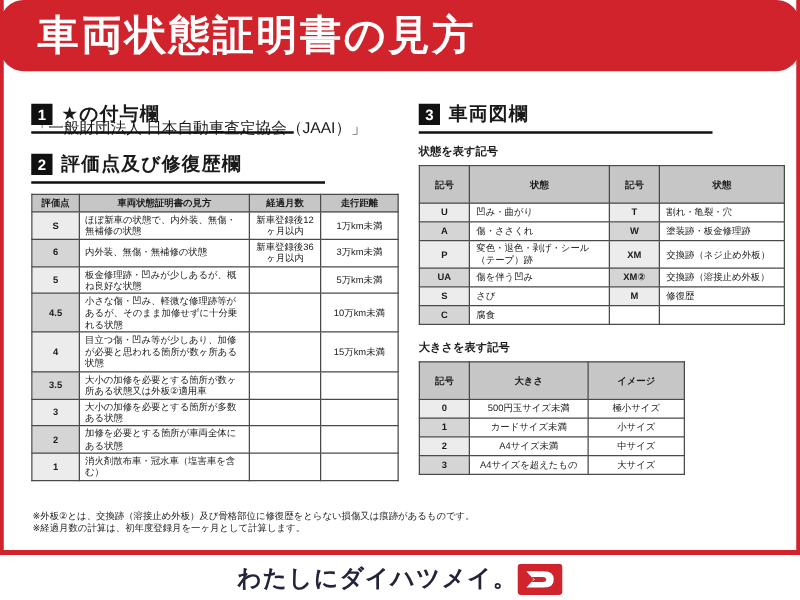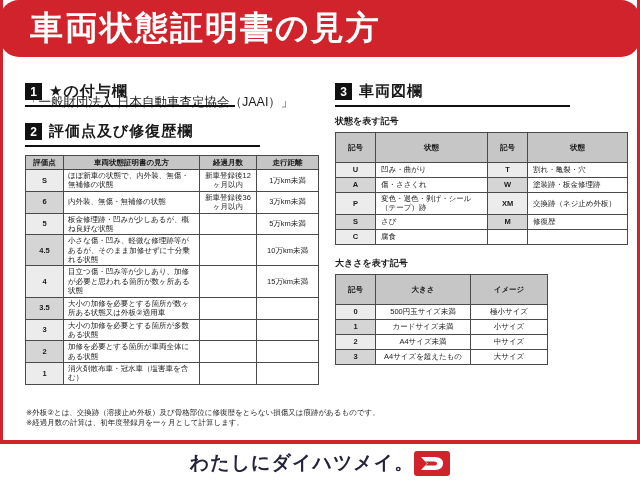--- a/index.html
+++ b/index.html
@@ -204,20 +204,26 @@
         <td class="sym">W</td>
         <td>塗装跡・板金修理跡</td>
       </tr>
       <tr>
         <td class="sym">P</td>
         <td>変色・退色・剥げ・シール（テープ）跡</td>
         <td class="sym">XM</td>
         <td>交換跡（ネジ止め外板）</td>
       </tr>
       <tr>
+        <td class="sym">UA</td>
+        <td>傷を伴う凹み</td>
+        <td class="sym">XM②</td>
+        <td>交換跡（溶接止め外板）</td>
+      </tr>
+      <tr>
         <td class="sym">S</td>
         <td>さび</td>
         <td class="sym">M</td>
         <td>修復歴</td>
       </tr>
       <tr>
         <td class="sym">C</td>
         <td>腐食</td>
         <td style="background:#fff;"></td>
         <td></td>

